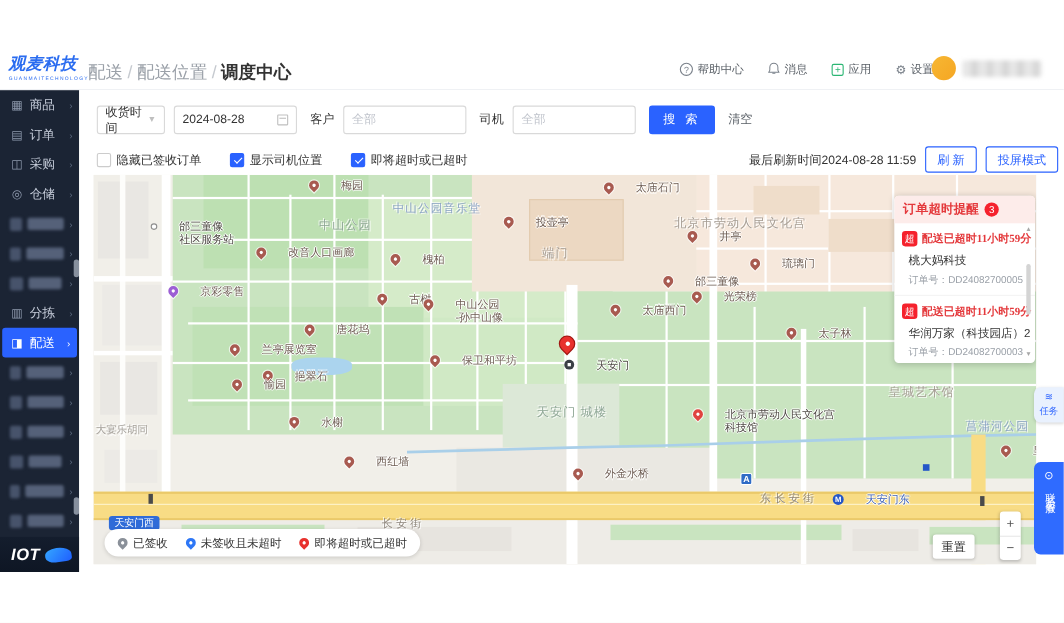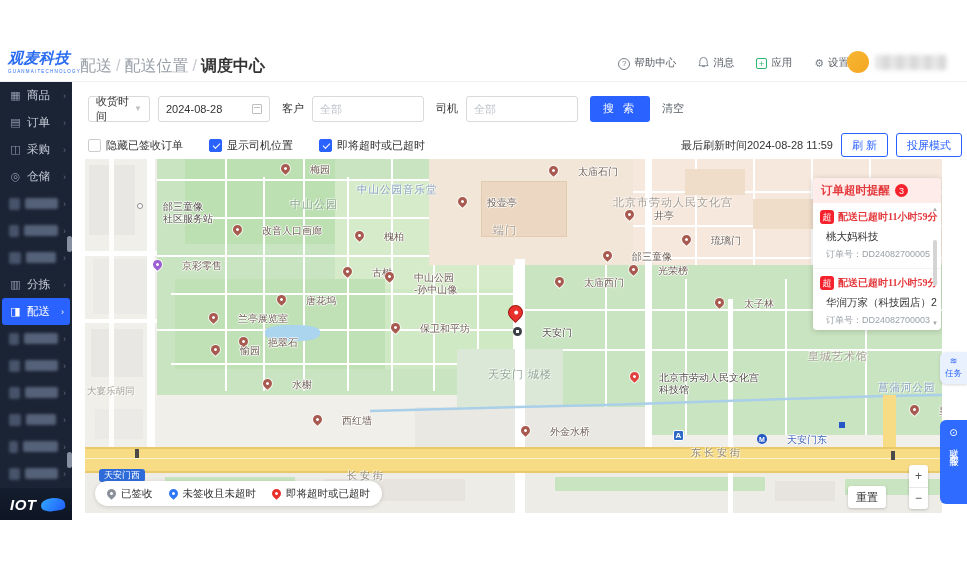--- a/index.html
+++ b/index.html
@@ -531,21 +531,21 @@
         </div>
         <div class="poi" style="left: 428px; top: 168px;">
           <span class="lm-ic"></span>
           <span class="lbl dark">
             <div>天安门</div>
           </span>
         </div>
         <div class="poi" style="left: 424px; top: 147px;">
           <span class="pin big"></span>
         </div>
-        <div class="poi" style="left: 672px; top: 275px;">
+        <div class="poi" style="left: 672px; top: 290px;">
           <span class="metro-ic">M</span>
           <span class="lbl metro">
             <div>天安门东</div>
           </span>
         </div>
         <div class="road-badge" style="left: 588px; top: 271px;">A</div>
         <div class="metro-sign" style="left: 14px; top: 310px; z-index: 5;">天安门西</div>
       </div>
 
     <div id="alert-panel">

